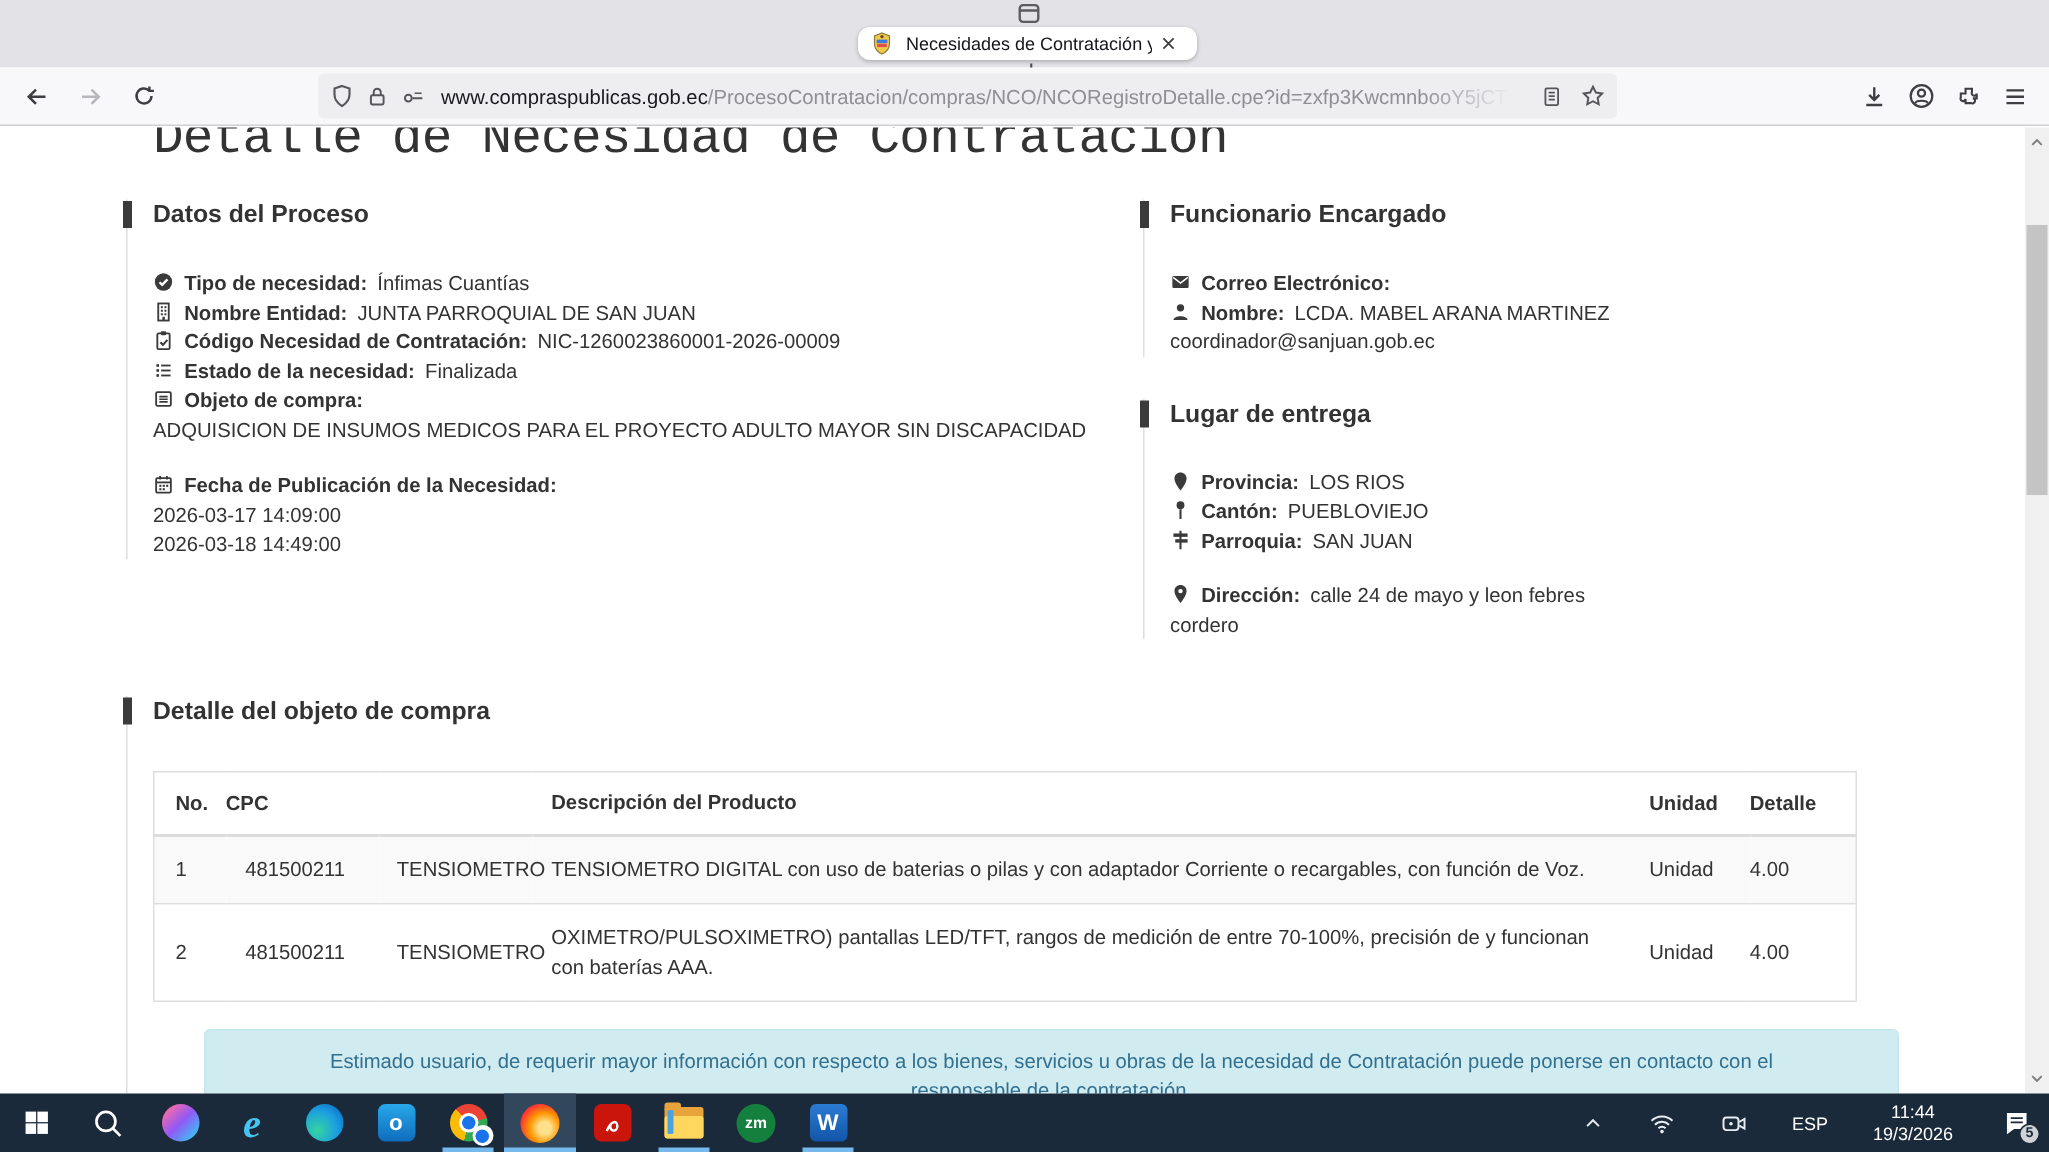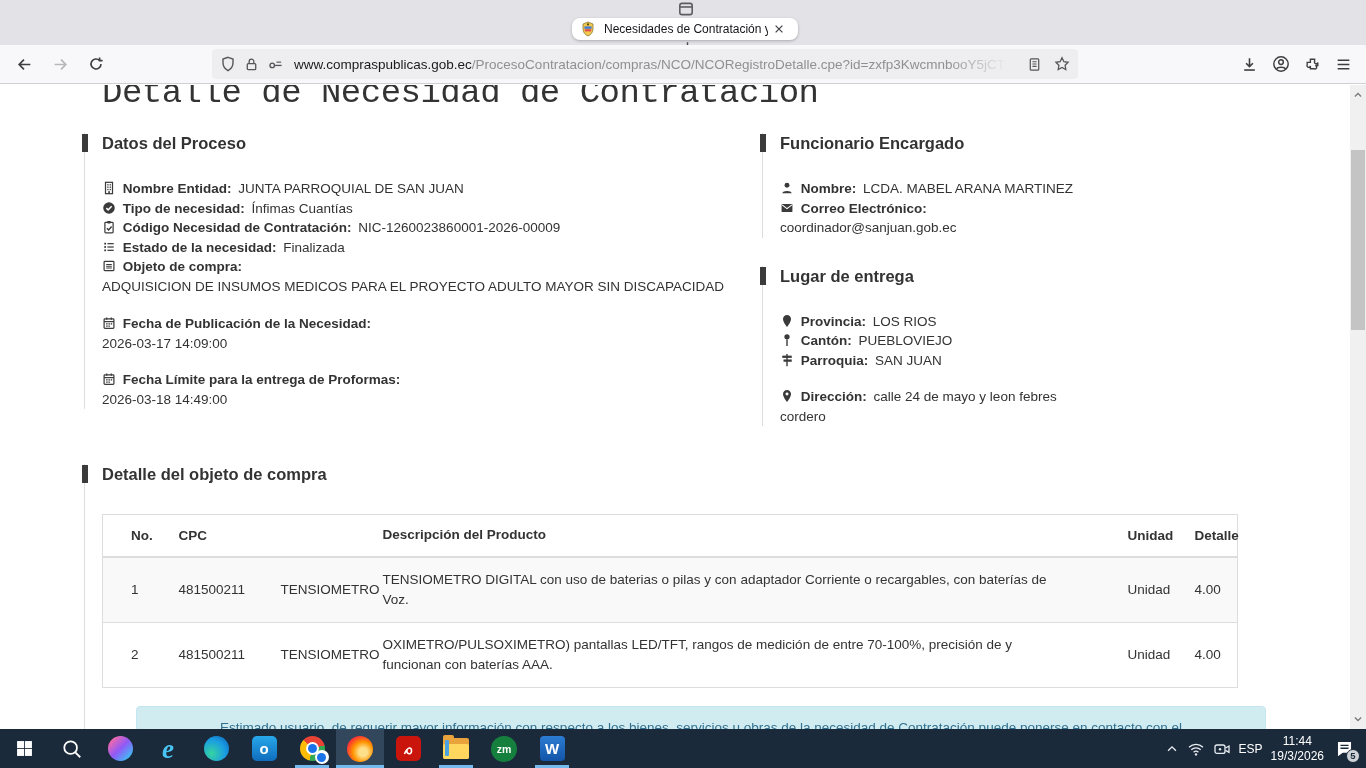--- a/index.html
+++ b/index.html
@@ -41,21 +41,21 @@
   .field { font-size:13.5px; color:#333; line-height:19.5px; }
   .field b { font-weight:700; }
   .field .icn { display:inline-block; width:17px; text-align:left; }
   .field .val { margin-left:3px; }
   .vblock { font-size:13.5px; color:#333; line-height:19.5px; }
   .mt18 { margin-top:18px; } .mt17 { margin-top:17px; } .mt28 { margin-top:28px; }
   .dir-field { max-width:290px; }
 
   .sec-detalle { margin-left:84px; margin-top:38px; }
   table.compra { border-collapse:collapse; table-layout:fixed; width:1136px; margin-top:30px; font-size:13.5px; color:#333; }
-  table.compra th, table.compra td { border:0; text-align:left; vertical-align:middle;padding-left:28px; }
+  table.compra th, table.compra td { border:0; text-align:left; vertical-align:middle; }
   table.compra { border:1px solid #ddd; }
   table.compra thead th { font-weight:700; height:42px; border-bottom:2px solid #ddd; background:#fff; }
   table.compra tbody td { border-bottom:1px solid #ddd; padding-top:12px; padding-bottom:12px; }
   table.compra tr.odd td { background:#f9f9f9; }
   .c-no { width:48px; padding-left:14px; }
   .c-code { width:85px; padding-left:13px; }
   .c-name { width:120px; padding-left:12px; }
   .c-desc { width:745px; padding-left:13px; padding-right:26px; line-height:20px; }
   .c-uni { width:67px; }
   .c-cant { width:71px; }
@@ -85,21 +85,21 @@
   .chrome-badge i { display:block; width:9px; height:9px; border-radius:50%; background:#1a73e8; }
   .firefox-c { width:26px; height:26px; border-radius:50%; background:radial-gradient(circle at 62% 62%, #ffe08a 0 18%, #ff9500 45%, #ff3b30 70%, #c2185b 100%); }
   .acrobat-c { width:25px; height:25px; border-radius:5px; background:#c9150c; display:flex; align-items:center; justify-content:center; }
   .zoom-c { width:26px; height:26px; border-radius:50%; background:#15803d; color:#fff; font-weight:700; font-size:10.5px; display:flex; align-items:center; justify-content:center; }
   .word-c { width:25px; height:25px; border-radius:4px; background:linear-gradient(180deg,#2b7cd3,#1255a8); color:#fff; font-weight:700; font-size:15px; display:flex; align-items:center; justify-content:center; }
   .folder-c { position:relative; width:26px; height:21px; }
   .folder-back { position:absolute; inset:0; background:#e8a33d; border-radius:2px; }
   .folder-back::before { content:""; position:absolute; top:-3px; left:0; width:11px; height:5px; background:#e8a33d; border-radius:2px 2px 0 0; }
   .folder-front { position:absolute; left:0; right:0; bottom:0; height:15px; background:#ffd75e; border-radius:2px; }
   .folder-clip { position:absolute; left:2px; top:2px; width:4px; height:16px; background:#4aa3e0; border-radius:1px; }
-  .tray { margin-left:auto; display:flex; align-items:center; gap:8px; padding-right:10px; color:#fff; }
+  .tray { margin-left:auto; display:flex; align-items:center; gap:30px; padding-right:10px; color:#fff; }
   .tray-lang { font-size:12px; color:#fff; }
   .tray-clock { text-align:center; font-size:12px; line-height:15px; color:#ffffff; }
   .notif { position:relative; width:24px; height:24px; display:flex; align-items:center; justify-content:center; }
   .notif-badge { position:absolute; right:-4px; bottom:-2px; width:14px; height:14px; border-radius:50%; background:#cfd3d8; color:#1b2a3b; font-size:9.5px; font-weight:700; display:flex; align-items:center; justify-content:center; border:1px solid #1b2a3b; }
   svg { display:block; }
 </style>
 </head>
 <body>
 
 <div class="screen">
@@ -220,42 +220,42 @@
   <div class="content">
     <h1 class="page-title">Detalle de Necesidad de Contratación</h1>
 
     <div class="cols">
       <div class="col-left">
         <div class="sec">
           <div class="sec-h">Datos del Proceso</div>
 
           <p class="field">
             <span class="icn"><svg width="14" height="14" viewBox="0 0 16 16" style="display:inline-block;vertical-align:-2px">
+                  <circle cx="8" cy="8" r="6.6" fill="#3a3a3a"></circle>
+                  <path d="M5 8.2l2 2 4-4.2" fill="none" stroke="#fff" stroke-width="1.8"></path>
+                </svg></span>
+            <b>Tipo de necesidad:</b>
+            <span class="val">Ínfimas Cuantías</span>
+          </p>
+          <p class="field">
+            <span class="icn"><svg width="14" height="14" viewBox="0 0 16 16" style="display:inline-block;vertical-align:-2px">
                   <rect x="4" y="1.5" width="8" height="13" fill="none" stroke="#3a3a3a" stroke-width="1.4"></rect>
                   <rect x="6" y="3.6" width="1.5" height="1.5" fill="#3a3a3a"></rect>
                   <rect x="8.7" y="3.6" width="1.5" height="1.5" fill="#3a3a3a"></rect>
                   <rect x="6" y="6.3" width="1.5" height="1.5" fill="#3a3a3a"></rect>
                   <rect x="8.7" y="6.3" width="1.5" height="1.5" fill="#3a3a3a"></rect>
                   <rect x="6" y="9" width="1.5" height="1.5" fill="#3a3a3a"></rect>
                   <rect x="8.7" y="9" width="1.5" height="1.5" fill="#3a3a3a"></rect>
                   <rect x="7.2" y="11.6" width="1.8" height="2.9" fill="#3a3a3a"></rect>
                 </svg></span>
             <b>Nombre Entidad:</b>
             <span class="val">JUNTA PARROQUIAL DE SAN JUAN</span>
           </p>
           <p class="field">
             <span class="icn"><svg width="14" height="14" viewBox="0 0 16 16" style="display:inline-block;vertical-align:-2px">
-                  <circle cx="8" cy="8" r="6.6" fill="#3a3a3a"></circle>
-                  <path d="M5 8.2l2 2 4-4.2" fill="none" stroke="#fff" stroke-width="1.8"></path>
-                </svg></span>
-            <b>Tipo de necesidad:</b>
-            <span class="val">Ínfimas Cuantías</span>
-          </p>
-          <p class="field">
-            <span class="icn"><svg width="14" height="14" viewBox="0 0 16 16" style="display:inline-block;vertical-align:-2px">
                   <rect x="3.3" y="2.6" width="9.4" height="12" rx="1" fill="none" stroke="#3a3a3a" stroke-width="1.4"></rect>
                   <rect x="6" y="1" width="4" height="3" rx="0.8" fill="#3a3a3a"></rect>
                   <path d="M5.6 9.3l2 2 3.4-3.8" fill="none" stroke="#3a3a3a" stroke-width="1.6"></path>
                 </svg></span>
             <b>Código Necesidad de Contratación:</b>
             <span class="val">NIC-1260023860001-2026-00009</span>
           </p>
           <p class="field">
             <span class="icn"><svg width="14" height="14" viewBox="0 0 16 16" style="display:inline-block;vertical-align:-2px">
                   <rect x="2.6" y="3.2" width="2" height="2" fill="#3a3a3a"></rect>
@@ -285,54 +285,41 @@
                   <rect x="4.8" y="8.2" width="1.6" height="1.6" fill="#3a3a3a"></rect>
                   <rect x="7.4" y="8.2" width="1.6" height="1.6" fill="#3a3a3a"></rect>
                   <rect x="10" y="8.2" width="1.6" height="1.6" fill="#3a3a3a"></rect>
                   <rect x="4.8" y="10.8" width="1.6" height="1.6" fill="#3a3a3a"></rect>
                   <rect x="7.4" y="10.8" width="1.6" height="1.6" fill="#3a3a3a"></rect>
                 </svg></span>
             <b>Fecha de Publicación de la Necesidad:</b>
           </p>
           <p class="vblock">2026-03-17 14:09:00</p>
 
-          <p class="field mt17">
-            <span class="icn"><svg width="14" height="14" viewBox="0 0 16 16" style="display:inline-block;vertical-align:-2px">
-                  <rect x="2.4" y="3.2" width="11.2" height="11" rx="1" fill="none" stroke="#3a3a3a" stroke-width="1.4"></rect>
-                  <path d="M2.4 6.4h11.2" stroke="#3a3a3a" stroke-width="1.4"></path>
-                  <path d="M5.4 1.6v2.6M10.6 1.6v2.6" stroke="#3a3a3a" stroke-width="1.4"></path>
-                  <rect x="4.8" y="8.2" width="1.6" height="1.6" fill="#3a3a3a"></rect>
-                  <rect x="7.4" y="8.2" width="1.6" height="1.6" fill="#3a3a3a"></rect>
-                  <rect x="10" y="8.2" width="1.6" height="1.6" fill="#3a3a3a"></rect>
-                  <rect x="4.8" y="10.8" width="1.6" height="1.6" fill="#3a3a3a"></rect>
-                  <rect x="7.4" y="10.8" width="1.6" height="1.6" fill="#3a3a3a"></rect>
-                </svg></span>
-            <b>Fecha Límite para la entrega de Proformas:</b>
-          </p>
           <p class="vblock">2026-03-18 14:49:00</p>
         </div>
       </div>
 
       <div class="col-right">
         <div class="sec">
           <div class="sec-h">Funcionario Encargado</div>
           <p class="field">
             <span class="icn"><svg width="14" height="14" viewBox="0 0 16 16" style="display:inline-block;vertical-align:-2px">
+                  <rect x="1.8" y="3.4" width="12.4" height="9.2" rx="1" fill="#3a3a3a"></rect>
+                  <path d="M2.4 4.4L8 8.8l5.6-4.4" fill="none" stroke="#fff" stroke-width="1.2"></path>
+                </svg></span>
+            <b>Correo Electrónico:</b>
+          </p>
+          <p class="field">
+            <span class="icn"><svg width="14" height="14" viewBox="0 0 16 16" style="display:inline-block;vertical-align:-2px">
                   <circle cx="8" cy="4.8" r="2.8" fill="#3a3a3a"></circle>
                   <path d="M2.6 14c.5-3.6 10.3-3.6 10.8 0z" fill="#3a3a3a"></path>
                 </svg></span>
             <b>Nombre:</b>
             <span class="val">LCDA. MABEL ARANA MARTINEZ</span>
-          </p>
-          <p class="field">
-            <span class="icn"><svg width="14" height="14" viewBox="0 0 16 16" style="display:inline-block;vertical-align:-2px">
-                  <rect x="1.8" y="3.4" width="12.4" height="9.2" rx="1" fill="#3a3a3a"></rect>
-                  <path d="M2.4 4.4L8 8.8l5.6-4.4" fill="none" stroke="#fff" stroke-width="1.2"></path>
-                </svg></span>
-            <b>Correo Electrónico:</b>
           </p>
           <p class="vblock">coordinador@sanjuan.gob.ec</p>
         </div>
 
         <div class="sec mt28">
           <div class="sec-h">Lugar de entrega</div>
           <p class="field">
             <span class="icn"><svg width="14" height="14" viewBox="0 0 16 16" style="display:inline-block;vertical-align:-2px">
                   <path d="M8 1.2c-2.6 0-4.6 2-4.6 4.5C3.4 9.4 8 14.8 8 14.8s4.6-5.4 4.6-9.1C12.6 3.2 10.6 1.2 8 1.2z" fill="#3a3a3a"></path>
                 </svg></span>
@@ -379,21 +366,21 @@
             <th class="c-desc">Descripción del Producto</th>
             <th class="c-uni">Unidad</th>
             <th class="c-cant">Detalle</th>
           </tr>
         </thead>
         <tbody>
           <tr class="odd">
             <td class="c-no">1</td>
             <td class="c-code">481500211</td>
             <td class="c-name">TENSIOMETRO</td>
-            <td class="c-desc">TENSIOMETRO DIGITAL con uso de baterias o pilas y con adaptador Corriente o recargables, con baterías de Voz.</td>
+            <td class="c-desc">TENSIOMETRO DIGITAL con uso de baterias o pilas y con adaptador Corriente o recargables, con función de Voz.</td>
             <td class="c-uni">Unidad</td>
             <td class="c-cant">4.00</td>
           </tr>
           <tr>
             <td class="c-no">2</td>
             <td class="c-code">481500211</td>
             <td class="c-name">TENSIOMETRO</td>
             <td class="c-desc">OXIMETRO/PULSOXIMETRO) pantallas LED/TFT, rangos de medición de entre 70-100%, precisión de y funcionan con baterías AAA.</td>
             <td class="c-uni">Unidad</td>
             <td class="c-cant">4.00</td>

